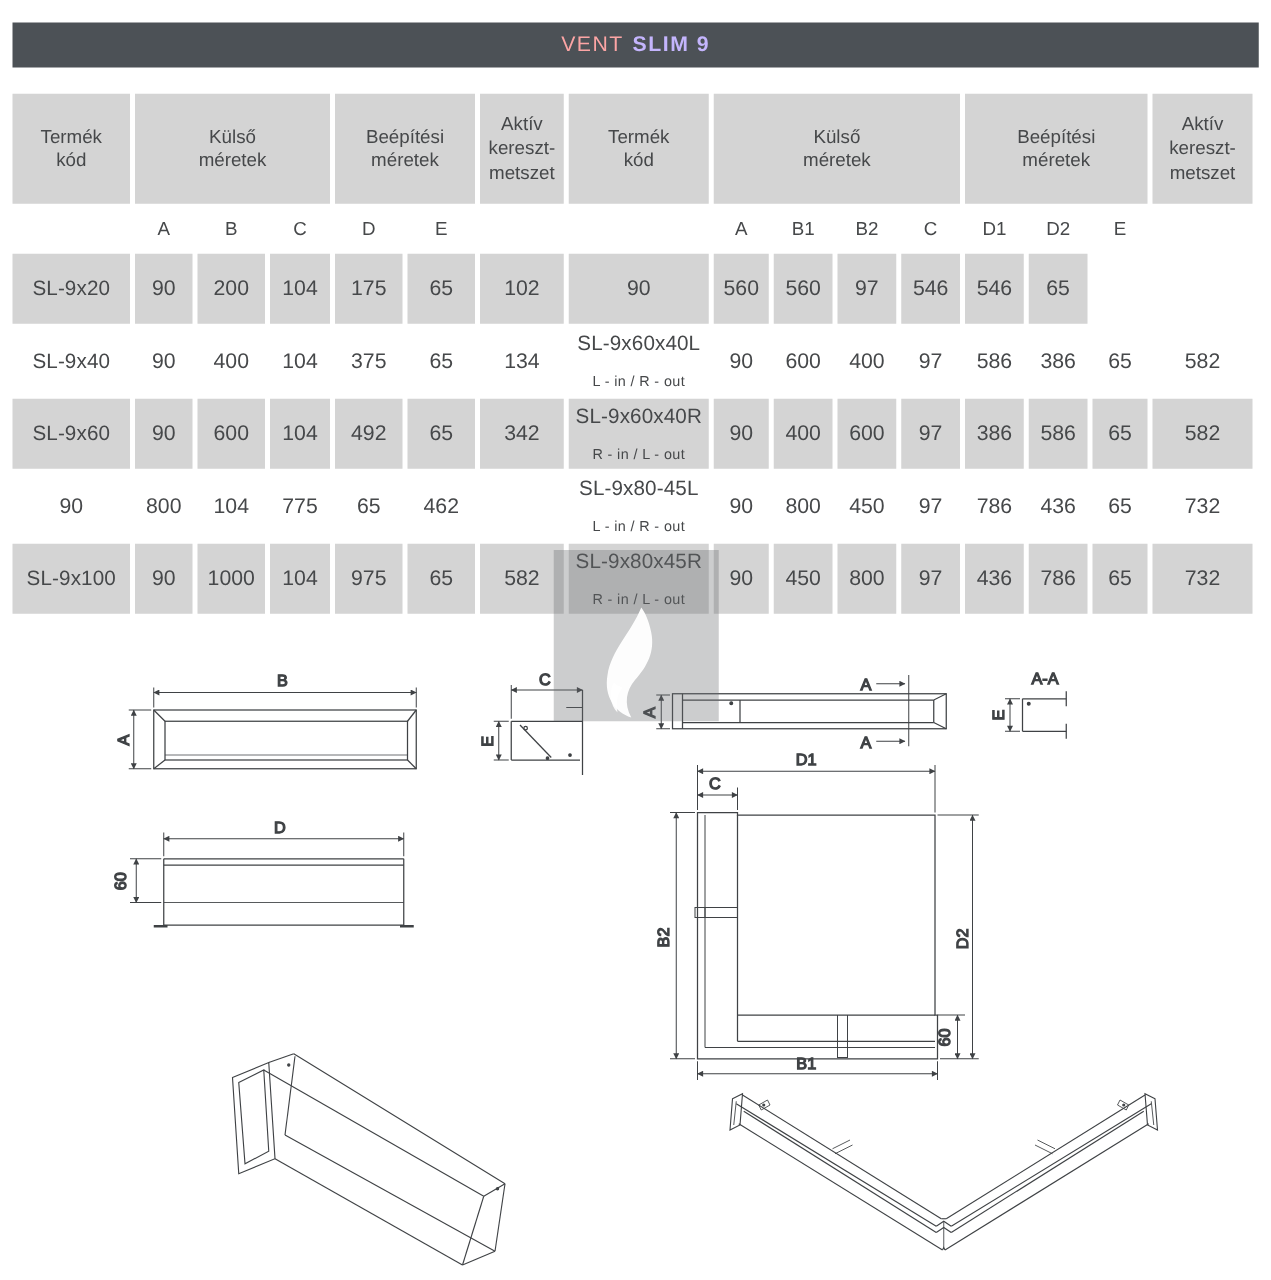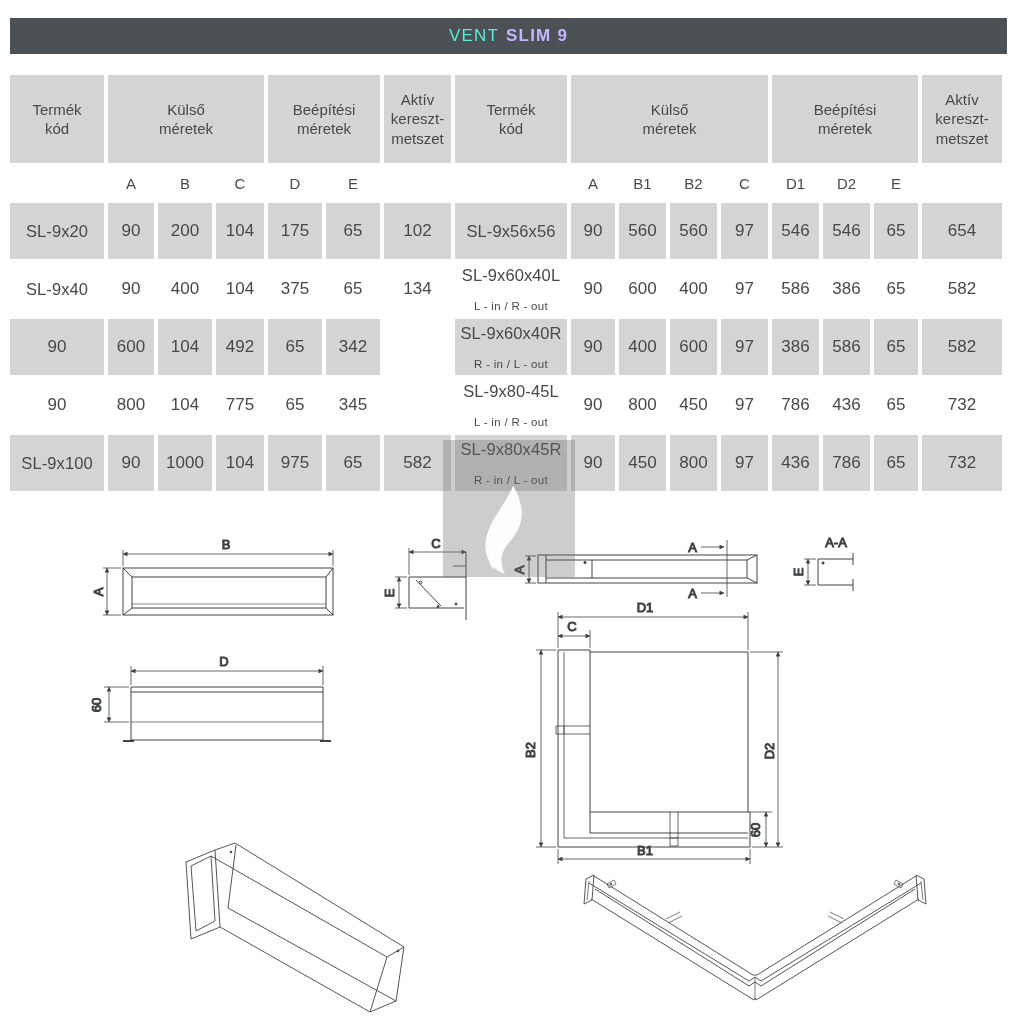--- a/index.html
+++ b/index.html
@@ -2,21 +2,21 @@
 <html><head>
 <meta charset="utf-8">
 <style>
   html,body{margin:0;padding:0;background:#fff;}
   .page{position:relative;width:1017px;height:1024px;background:#ffffff;overflow:hidden;
         font-family:"Liberation Sans","DejaVu Sans",sans-serif;color:#46484a;}
 
   
   .titlebar{position:absolute;left:10px;top:18px;width:997px;height:36px;background:#4c5156;
             display:flex;align-items:center;justify-content:center;letter-spacing:1.2px;font-size:17px;}
-  .titlebar .brand{color:#5eead4;font-weight:400;margin-right:7px;}
+  .titlebar .brand{color:#fca5a5;font-weight:400;margin-right:7px;}
   .titlebar .model{color:#c4b5fd;font-weight:700;}
 
   
   .table{position:absolute;top:75px;display:flex;flex-direction:column;row-gap:2px;}
   .table.lt{left:10px;width:441px;}
   .table.rt{left:455px;width:547px;}
   .row{display:grid;column-gap:4px;}
   .lt .row{grid-template-columns:94px 46px 54px 48px 54px 54px 67px;}
   .rt .row{grid-template-columns:112px 44px 47px 47px 47px 47px 47px 44px 80px;}
   .row.head{height:88px;}
@@ -88,34 +88,37 @@
           <div class="code">SL-9x40</div>
         </div>
         <div class="cell">90</div>
         <div class="cell">400</div>
         <div class="cell">104</div>
         <div class="cell">375</div>
         <div class="cell">65</div>
         <div class="cell">134</div>
       </div>
       <div class="row data gray">
+        <div class="cell">
+          <div class="code">SL-9x60</div>
+        </div>
         <div class="cell">90</div>
         <div class="cell">600</div>
         <div class="cell">104</div>
         <div class="cell">492</div>
         <div class="cell">65</div>
         <div class="cell">342</div>
       </div>
       <div class="row data">
         <div class="cell">90</div>
         <div class="cell">800</div>
         <div class="cell">104</div>
         <div class="cell">775</div>
         <div class="cell">65</div>
-        <div class="cell">345</div>
+        <div class="cell">462</div>
       </div>
       <div class="row data gray">
         <div class="cell">
           <div class="code">SL-9x100</div>
         </div>
         <div class="cell">90</div>
         <div class="cell">1000</div>
         <div class="cell">104</div>
         <div class="cell">975</div>
         <div class="cell">65</div>
@@ -140,31 +143,27 @@
         <div class="cell">A</div>
         <div class="cell">B1</div>
         <div class="cell">B2</div>
         <div class="cell">C</div>
         <div class="cell">D1</div>
         <div class="cell">D2</div>
         <div class="cell">E</div>
         <div class="cell"></div>
       </div>
       <div class="row data gray">
-        <div class="cell">
-          <div class="code">SL-9x56x56</div>
-        </div>
         <div class="cell">90</div>
         <div class="cell">560</div>
         <div class="cell">560</div>
         <div class="cell">97</div>
         <div class="cell">546</div>
         <div class="cell">546</div>
         <div class="cell">65</div>
-        <div class="cell">654</div>
       </div>
       <div class="row data">
         <div class="cell">
           <div class="code">SL-9x60x40L</div>
           <div class="codesub">L - in / R - out</div>
         </div>
         <div class="cell">90</div>
         <div class="cell">600</div>
         <div class="cell">400</div>
         <div class="cell">97</div>

